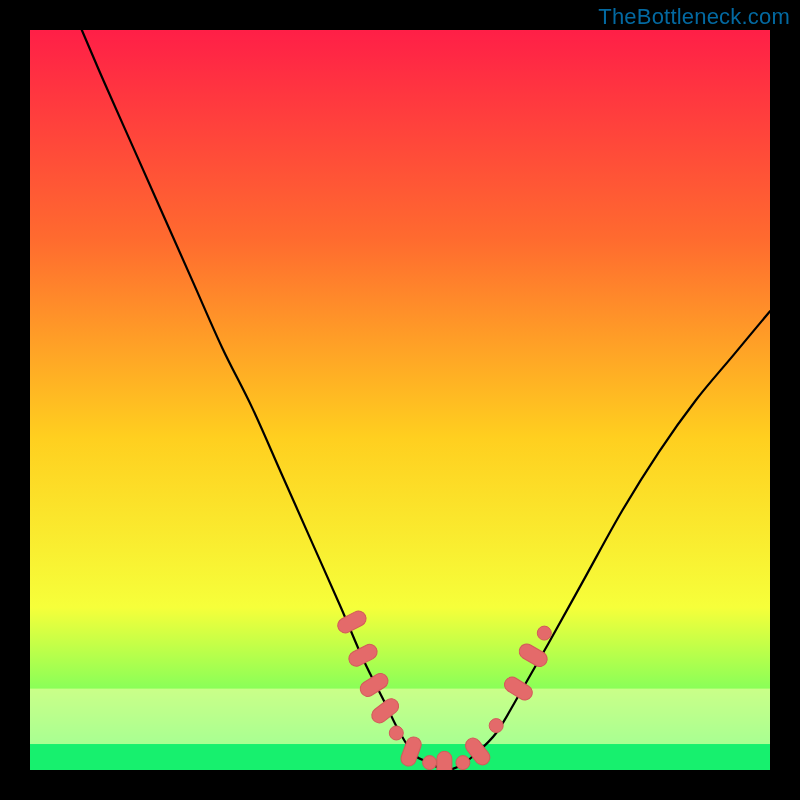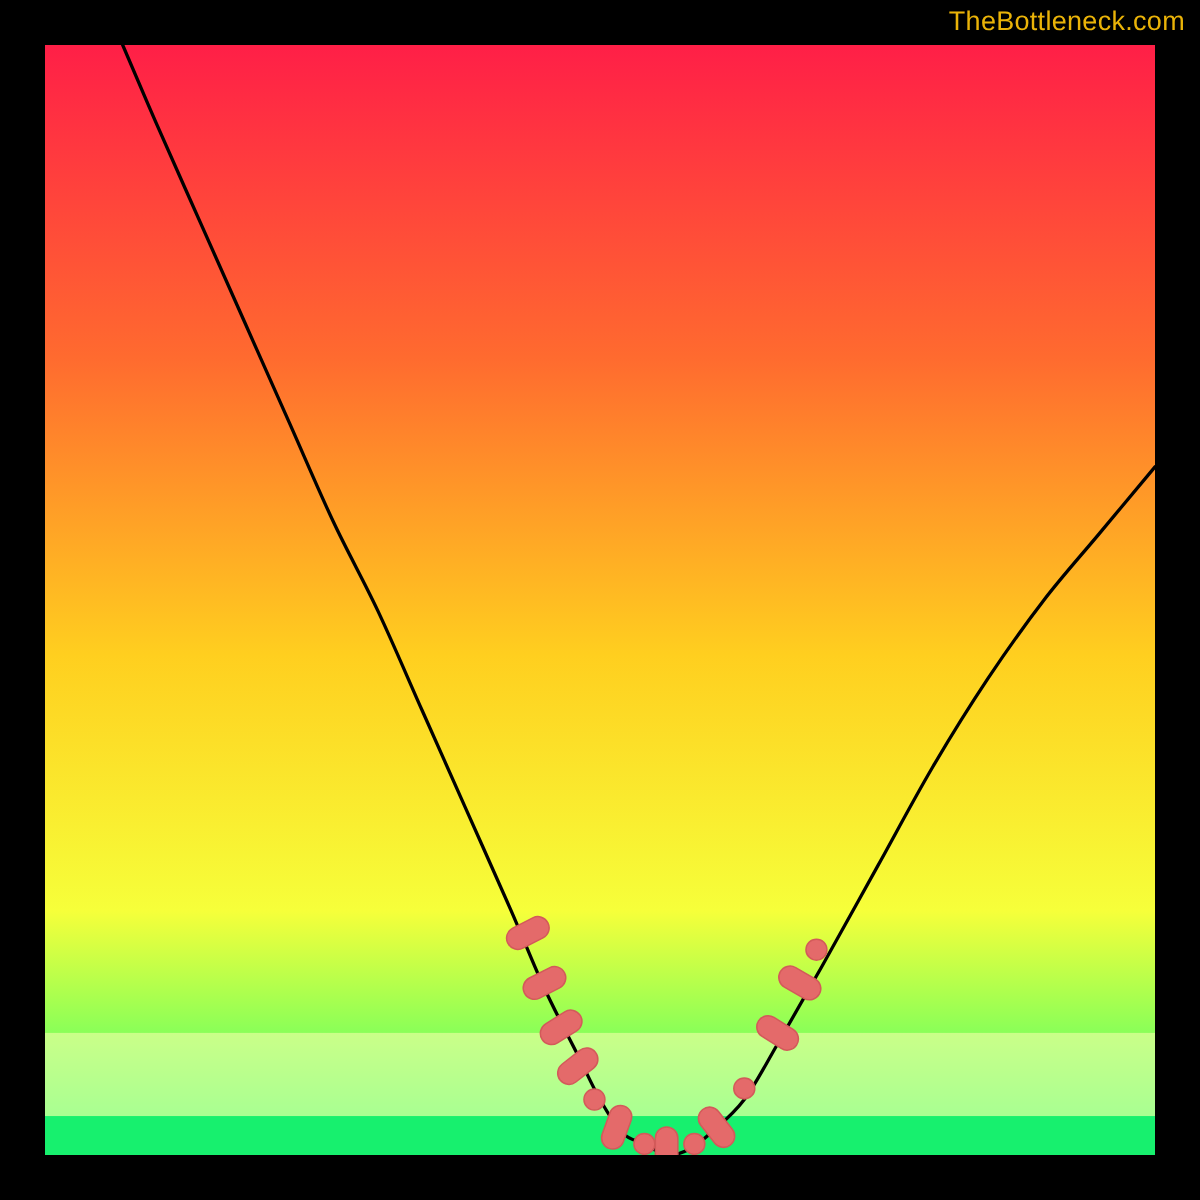--- a/index.html
+++ b/index.html
@@ -18,22 +18,22 @@
     width: 800px;
     height: 800px;
     box-sizing: border-box;
   }
   .plot-area {
     position: absolute;
     box-sizing: border-box;
   }
   .watermark {
     position: absolute;
-    color: #eab308;
-    font-size: 18px;
+    color: #0369a1;
+    font-size: 22px;
     font-weight: 400;
     letter-spacing: 0.2px;
     white-space: nowrap;
   }
   svg { display: block; }
 </style>
 </head>
 <body>
 
 <div class="frame">

